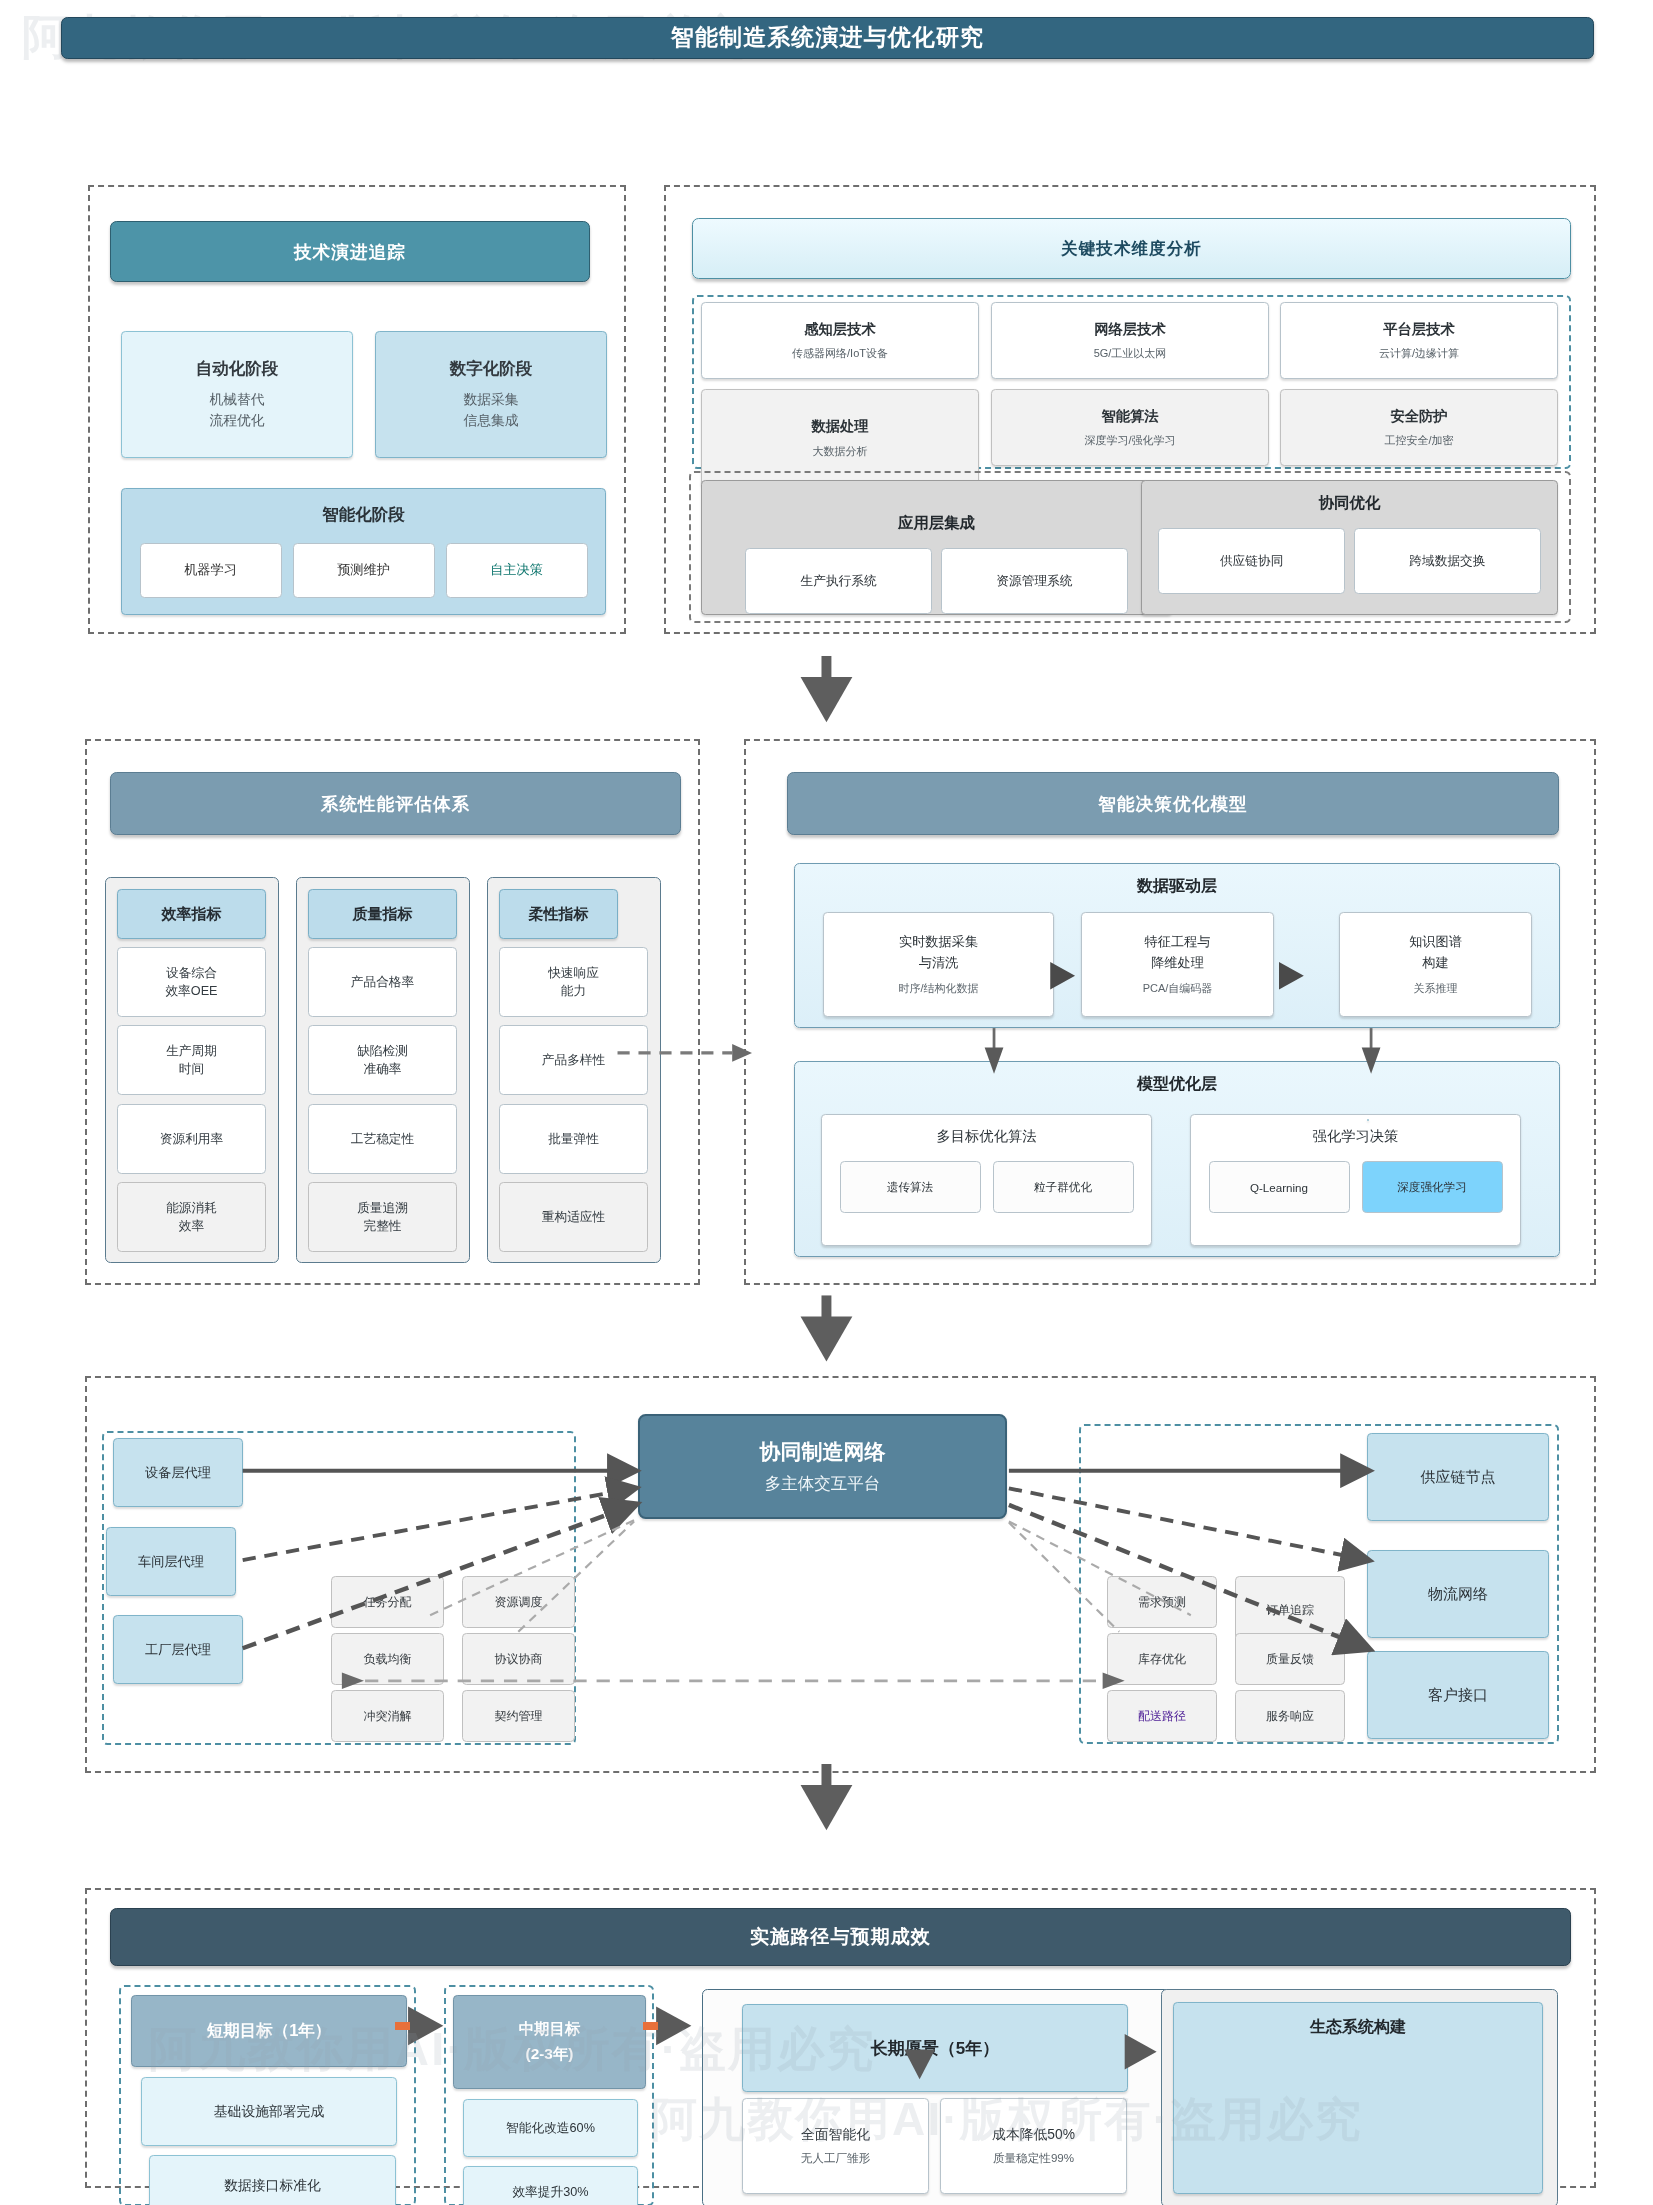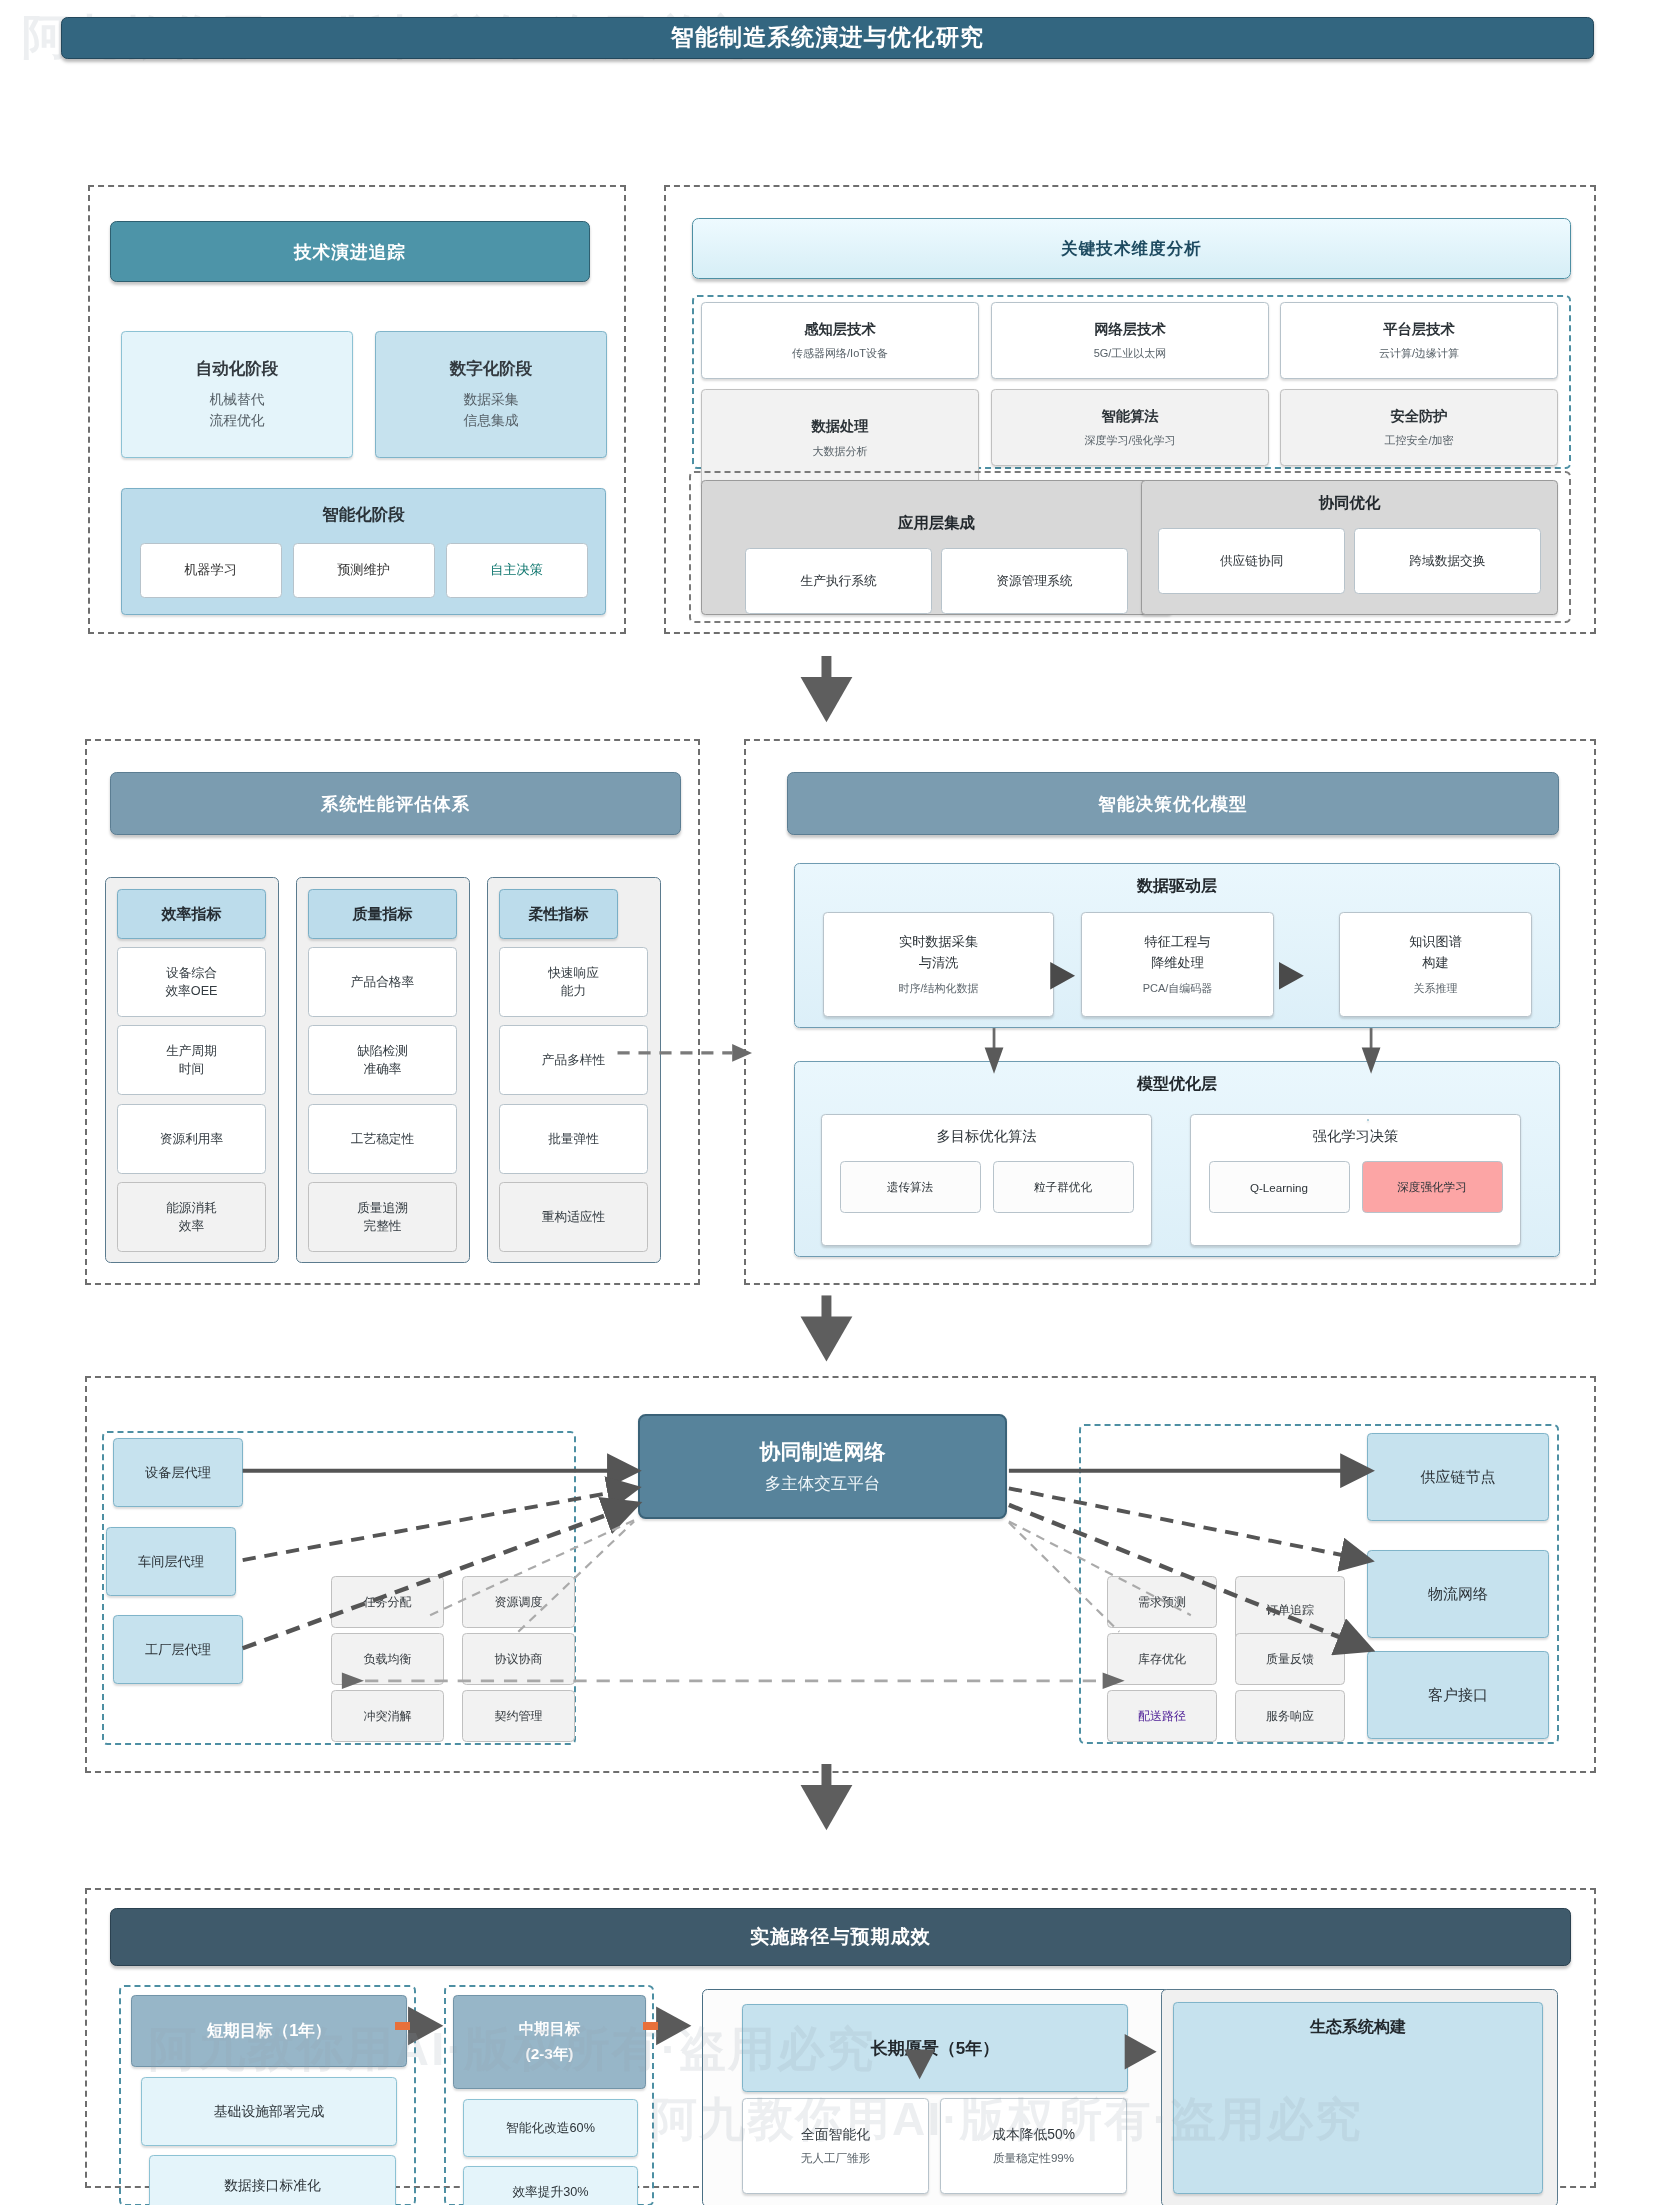--- a/index.html
+++ b/index.html
@@ -380,21 +380,21 @@
     </div>
   </div>
 </div>
 
 <div class="box b-white b-shadow" style="left:1190px; top:1114px; width:331px; height:132px; justify-content:flex-start; padding-top:12px;">
   <div style="font-size:14.3px; color:#2c3338;">强化学习决策</div>
   <div style="display:flex; gap:12px; margin-top:15.4px;">
     <div class="box b-white" style="position:relative; width:141px; height:52px; background:#fcfcfc;">
       <span style="font-size:11.6px; color:#2c3338;">Q-Learning</span>
     </div>
-    <div class="box b-white" style="position:relative; width:141px; height:52px; background:#fca5a5;">
+    <div class="box b-white" style="position:relative; width:141px; height:52px; background:#7dd3fc;">
       <span style="font-size:11.6px; color:#2c3338;">深度强化学习</span>
     </div>
   </div>
 </div>
 
 <div class="group" style="left:85px; top:1376px; width:1511px; height:397px;"></div>
 
 <div class="b-dashblue" style="position:absolute; left:102px; top:1431px; width:474px; height:314px; border-radius:5.5px;"></div>
 
 <div class="box b-blue b-shadow" style="left:113px; top:1438px; width:130px; height:69px;">

